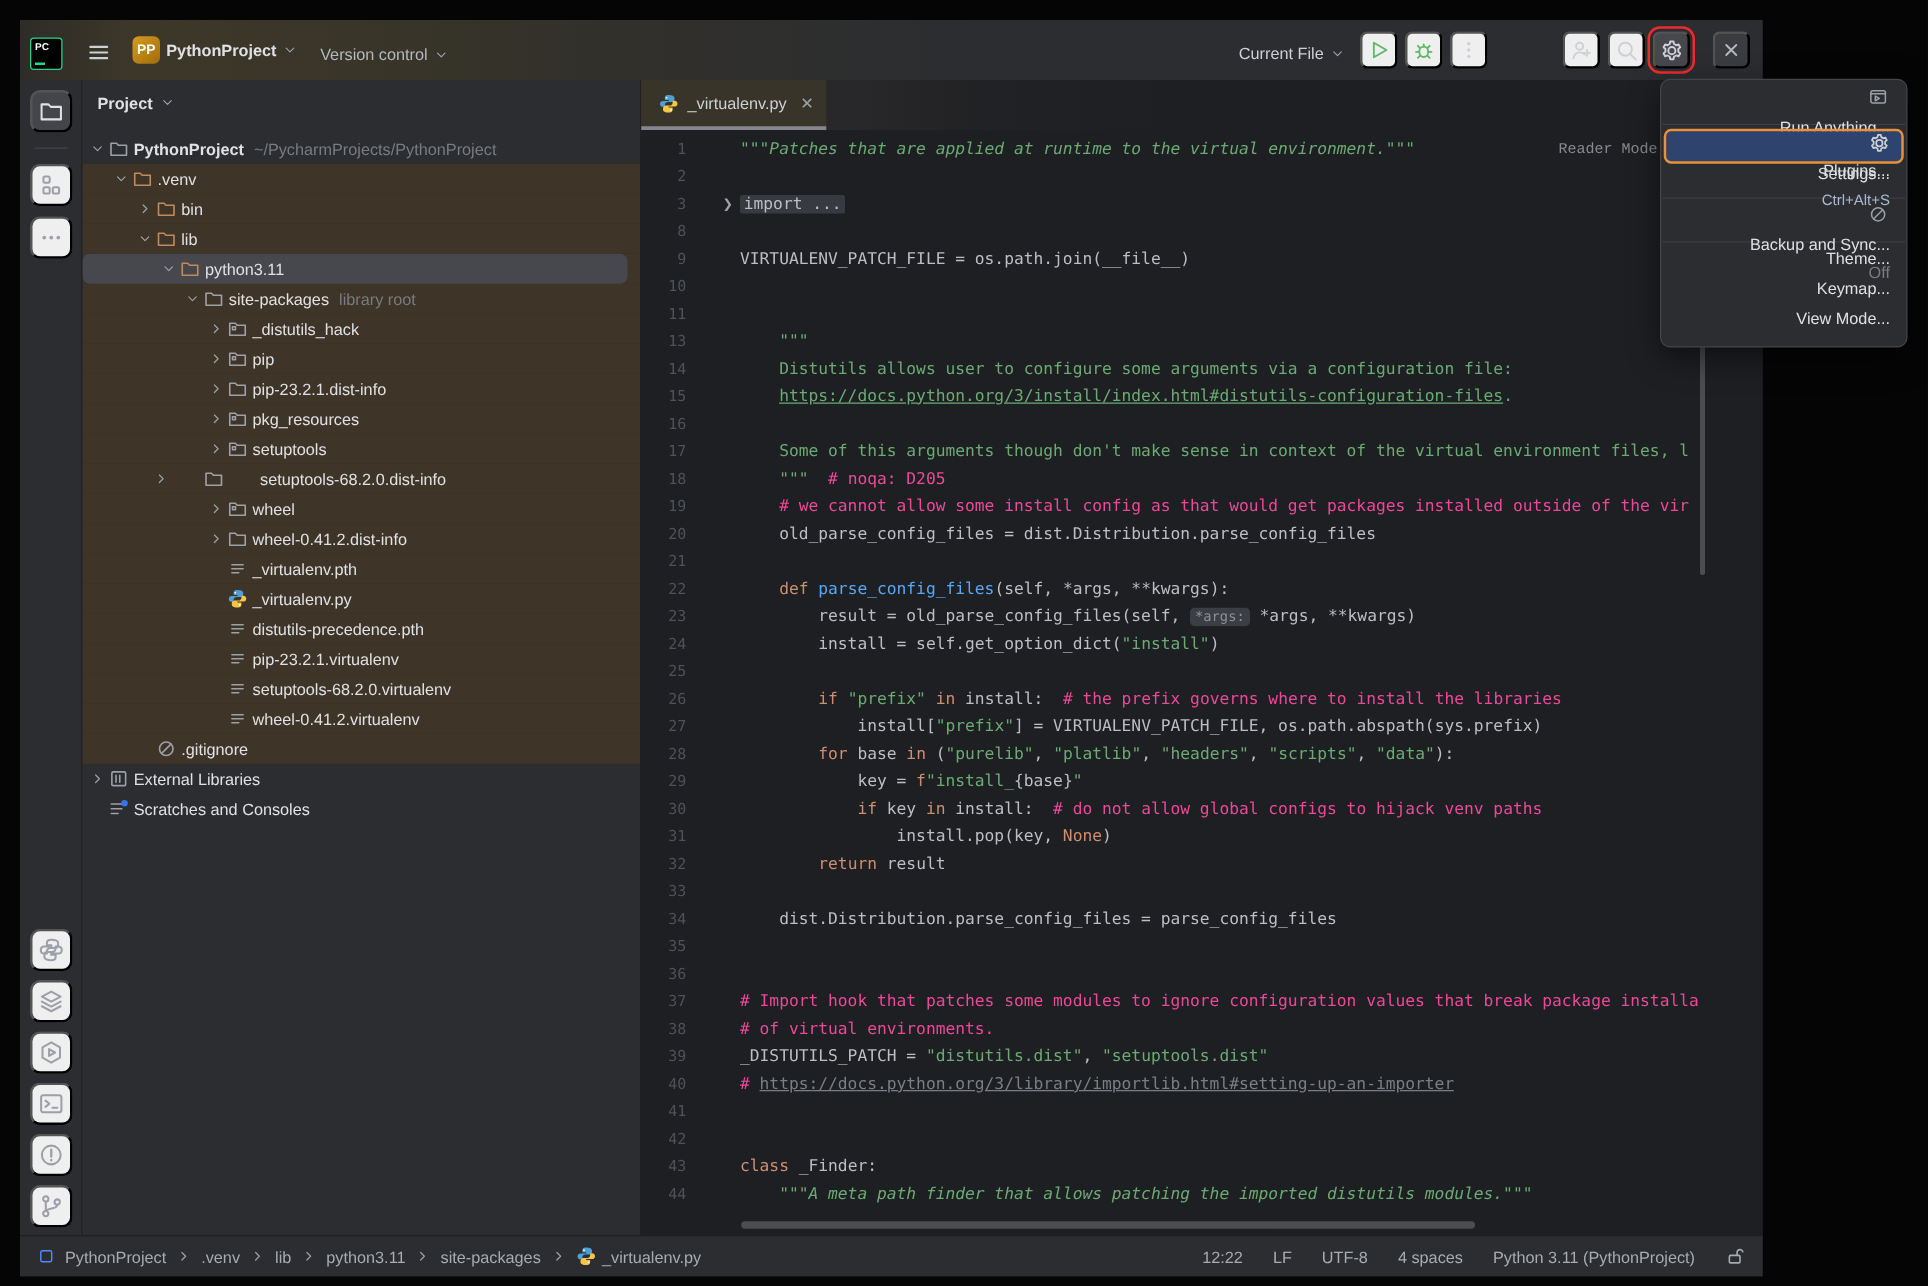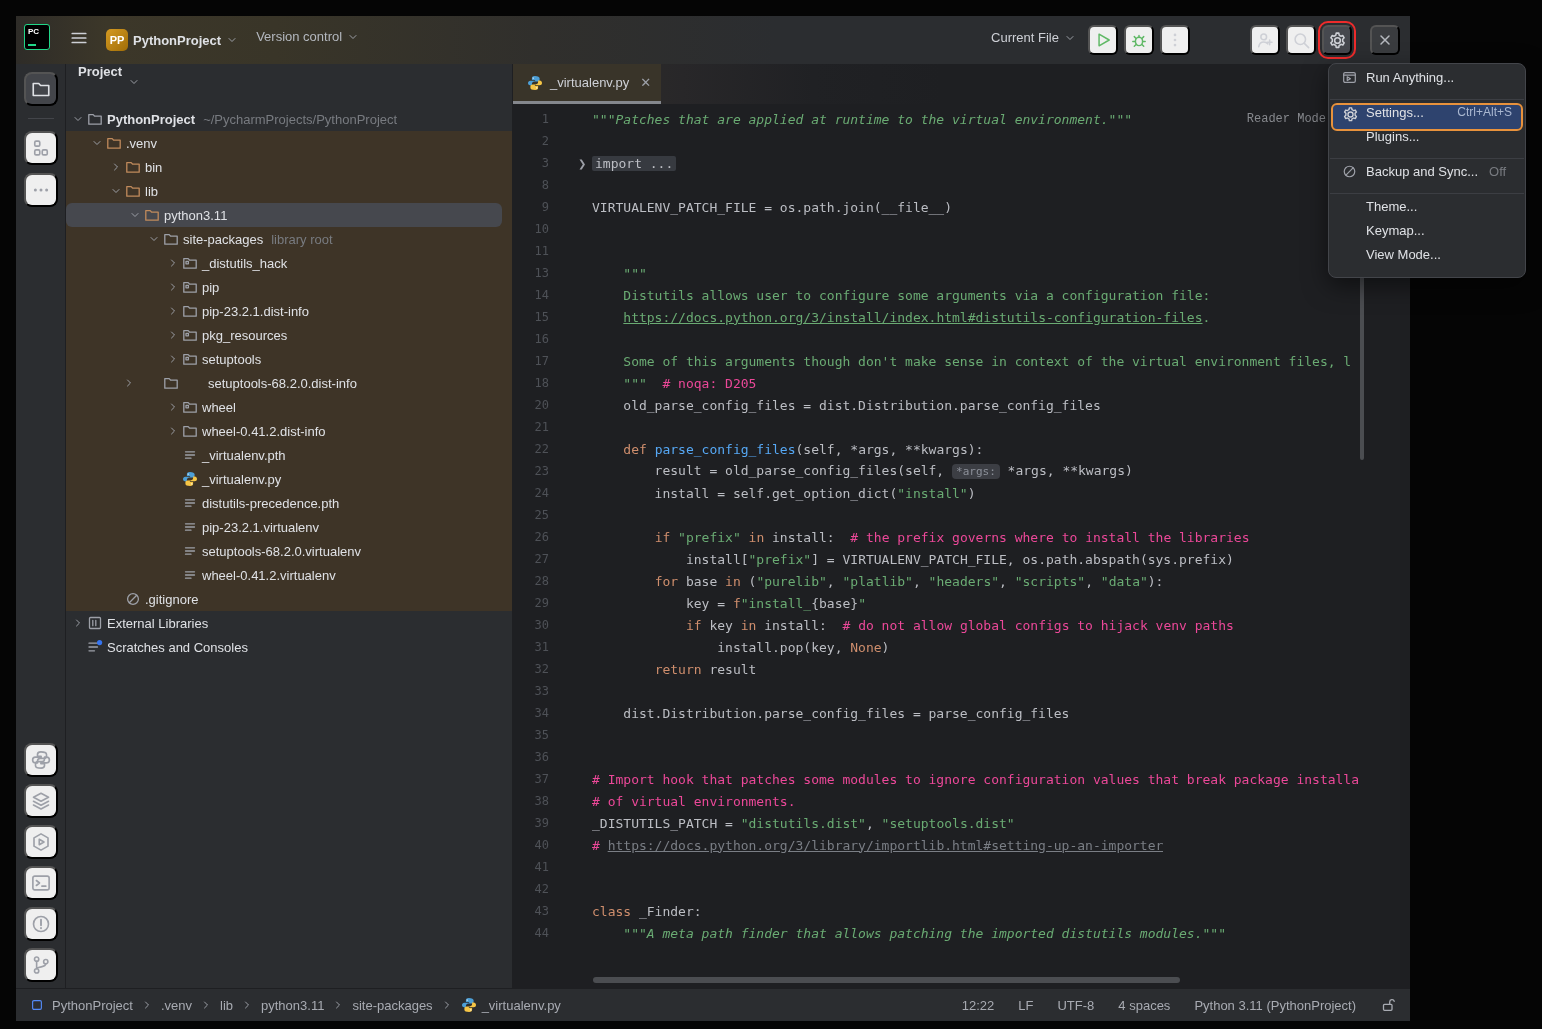--- a/index.html
+++ b/index.html
@@ -6,21 +6,21 @@
   html,body { width:1542px; height:1029px; background:#050505; overflow:hidden;
     font-family:"Liberation Sans", sans-serif; }
   .stage { position:relative; width:1542px; height:1029px; background:#050505; }
   .window { position:absolute; left:16px; top:16px; width:1394px; height:1005px;
     background:#2b2d30; display:flex; flex-direction:column; }
 
   
   .toolbar { height:48px; flex:0 0 48px; display:flex; align-items:center; justify-content:space-between;
     padding:0 10px 0 8px;
     background:linear-gradient(90deg,#2e2c28 0px,#3c3729 90px,#393528 260px,#302f2c 520px,#2b2d30 760px,#2b2d30 100%); }
-  .tb-left, .tb-right { display:flex; align-items:flex-start; gap:6px; }
+  .tb-left, .tb-right { display:flex; align-items:flex-end; gap:6px; }
   .pc-logo { width:26px; height:26px; background:#000; border:1.5px solid #21d789; border-radius:3px;
     position:relative; margin-right:8px; }
   .pc-logo span { position:absolute; left:3px; top:2px; color:#fff; font-size:8px; font-weight:bold; letter-spacing:0; }
   .pc-logo i { position:absolute; left:3px; bottom:3px; width:8px; height:2px; background:#21d789; }
   .tb-btn { display:flex; align-items:center; gap:5px; padding:5px 6px; border-radius:6px; color:#ced0d6;
     font-size:13px; cursor:default; background:transparent; border:none; }
   .pp-badge { width:22px; height:22px; border-radius:5px; background:linear-gradient(135deg,#d59a22,#a06d07);
     color:#fff; font-size:11px; font-weight:bold; display:flex; align-items:center; justify-content:center; }
   .proj-name { color:#dfe1e5; font-size:13px; font-weight:600; }
   .vcs-label { color:#b4b8bf; font-size:13px; }
@@ -37,21 +37,21 @@
     flex-direction:column; justify-content:space-between; align-items:center; padding:8px 0 6px; }
   .ab-group { display:flex; flex-direction:column; align-items:center; gap:8px; }
   .ab-btn { width:34px; height:34px; border-radius:8px; display:flex; align-items:center; justify-content:center; }
   .ab-btn.selected { background:#43454a; }
   .ab-sep { width:26px; height:1px; background:#43454a; margin:4px 0; }
   .ab-group.bottom { gap:7px; }
 
   
   .project-panel { width:447px; flex:0 0 447px; border-right:1px solid #1e1f22; background:#2b2d30;
     display:flex; flex-direction:column; overflow:hidden; }
-  .pp-header { height:36px; display:flex; gap:6px; padding:0 0 0 12px;
+  .pp-header { height:36px; display:flex; align-items:center; gap:6px; padding:0 0 0 12px;
     color:#dfe1e5; font-size:13px; font-weight:700; }
   .tree { padding-top:7px; }
   .tree-row { height:24px; display:flex; align-items:center; font-size:13px; color:#dfe1e5; white-space:nowrap; }
   .tree-row.lib { background:#3e3427; }
   .tree-chev { width:19px; flex:0 0 19px; display:flex; align-items:center; justify-content:center; }
   .tree-ico { width:19px; flex:0 0 19px; display:flex; align-items:center; }
   .tree-label { margin-left:1px; }
   .tree-label.bold { font-weight:700; }
   .tree-sec { color:#787b80; margin-left:8px; }
   .tree-row.selected { position:relative; }
@@ -90,22 +90,22 @@
   .status-bar { height:33px; flex:0 0 33px; border-top:1px solid #1e1f22; display:flex; align-items:center;
     justify-content:space-between; padding:0 14px; background:#2b2d30; }
   .crumbs { display:flex; align-items:center; gap:8px; color:#a8abb2; font-size:13px; }
   .crumb-sep { color:#6e7176; display:flex; }
   .status-right { display:flex; align-items:center; gap:24px; color:#a8abb2; font-size:13px; }
 
   
   .popup { position:absolute; left:1328px; top:63px; width:198px; background:#2b2d30;
     border:1px solid #43454a; border-radius:8px; padding:6px 0; z-index:30;
     box-shadow:0 8px 24px rgba(0,0,0,.5); }
-  .menu-item { height:24px; margin:0 4px; padding:0 9px; display:flex; align-items:flex-start; gap:7px;
-    color:#dfe1e5; font-size:13px; border-radius:4px; position:relative; }
+  .menu-item { height:24px; margin:0 4px; padding:0 9px; display:flex; align-items:flex-end; gap:7px;
+    color:#dfe1e5; font-size:13px; border-radius:4px; position:relative;flex-direction:column; }
   .menu-item .mi-icon { width:17px; flex:0 0 17px; display:flex; }
   .menu-item.noicon { padding-left:33px; }
   .menu-item .shortcut { margin-left:auto; color:#a9b7d0; font-size:12px; }
   .menu-item .trailing { color:#787b80; margin-left:4px; }
   .menu-item.highlighted { background:#2e436e; }
   .menu-item.annot-orange { outline:2px solid #e8923c; outline-offset:0px; }
   .menu-sep { height:1px; background:#3c3e43; margin:5px 1px; }
 </style>
 </head>
 <body>
@@ -672,20 +672,25 @@
             </div>
             <div class="code-row">
               <span class="ln">17</span>
               <span class="fold-col"></span>
               <span class="code"><span class="tok-s">    Some of this arguments though don't make sense in context of the virtual environment files, l</span></span>
             </div>
             <div class="code-row">
               <span class="ln">18</span>
               <span class="fold-col"></span>
               <span class="code"><span class="tok-s">    """</span><span class="tok-t">  </span><span class="tok-c"># noqa: D205</span></span>
+            </div>
+            <div class="code-row">
+              <span class="ln">19</span>
+              <span class="fold-col"></span>
+              <span class="code"><span class="tok-t">    </span><span class="tok-c"># we cannot allow some install config as that would get packages installed outside of the vir</span></span>
             </div>
             <div class="code-row">
               <span class="ln">20</span>
               <span class="fold-col"></span>
               <span class="code"><span class="tok-t">    old_parse_config_files = dist.Distribution.parse_config_files</span></span>
             </div>
             <div class="code-row">
               <span class="ln">21</span>
               <span class="fold-col"></span>
               <span class="code"></span>

